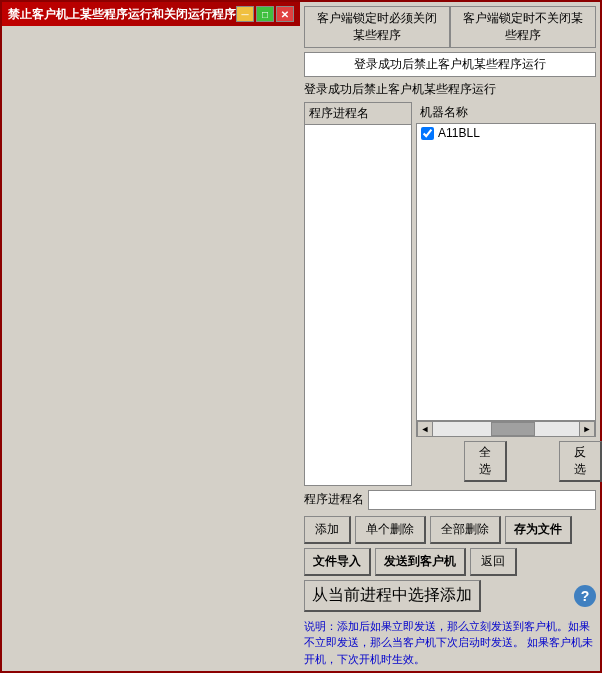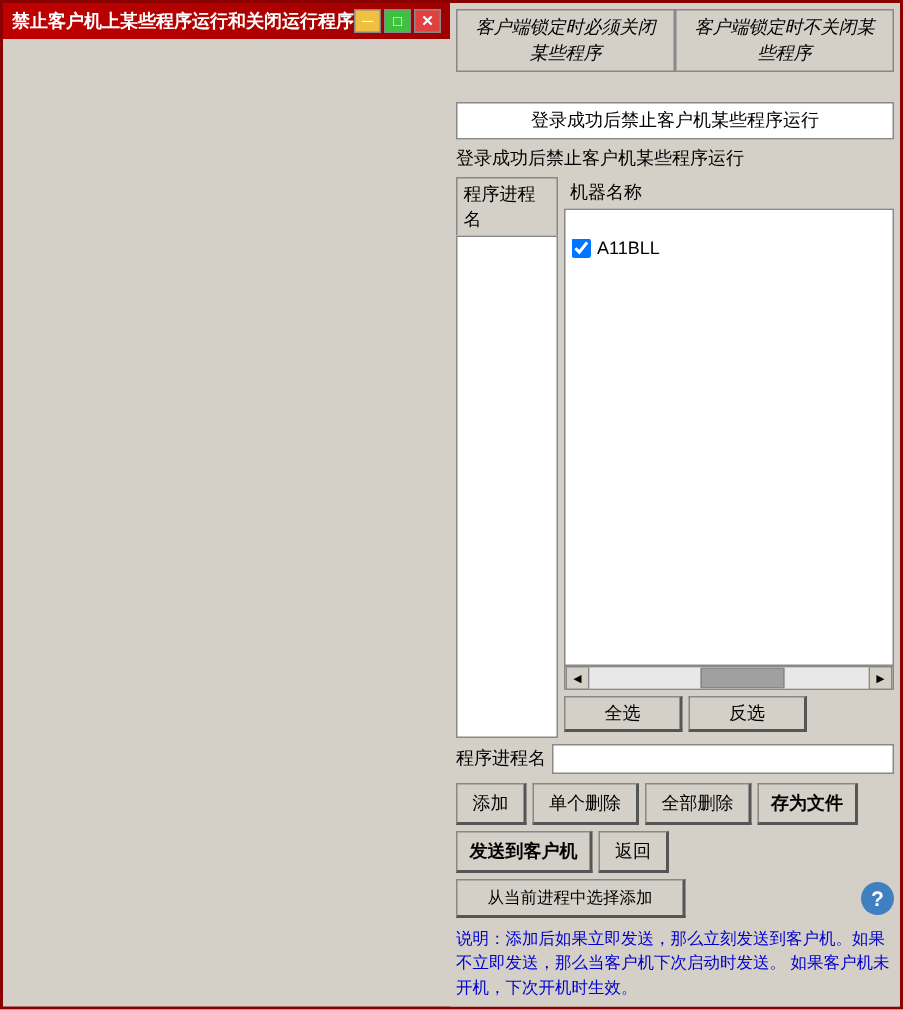--- a/index.html
+++ b/index.html
@@ -53,22 +53,21 @@
     .btn-close { background: #e04040; color: white; }
     .content {
       flex: 1;
       display: flex;
       flex-direction: column;
       padding: 4px;
       background: #d4d0c8;
     }
     .tab-row1 {
       display: flex;
-      margin-bottom: 20px;
-      font-style: italic;
+      margin-bottom: 4px;
     }
     .tab {
       padding: 3px 10px;
       background: #d4d0c8;
       border: 1px solid #888;
       cursor: pointer;
       font-size: 12px;
       flex: 1;
       text-align: center;
     }
@@ -99,21 +98,21 @@
       flex: 1;
       gap: 4px;
       margin-bottom: 4px;
     }
     .left-panel {
       flex: 1;
       display: flex;
       flex-direction: column;
     }
     .right-panel {
-      width: 220px;
+      width: 180px;
       display: flex;
       flex-direction: column;
     }
     .panel-header {
       background: #d4d0c8;
       font-size: 12px;
       padding: 2px 4px;
       border: 1px solid #888;
       border-bottom: none;
     }
@@ -125,21 +124,21 @@
       min-height: 300px;
     }
     .right-listbox {
       flex: 1;
       background: white;
       border: 1px solid #888;
       overflow-y: auto;
       min-height: 280px;
     }
     .listbox-item {
-      padding: 18px 4px;
+      padding: 2px 4px;
       font-size: 12px;
       display: flex;
       align-items: center;
       gap: 4px;
     }
     .scrollbar-bottom {
       height: 16px;
       background: #d4d0c8;
       border: 1px solid #888;
       display: flex;
@@ -174,27 +173,28 @@
       cursor: pointer;
       flex-shrink: 0;
     }
     .select-buttons {
       display: flex;
       gap: 4px;
       margin-bottom: 4px;
       justify-content: flex-start;
     }
     .btn-select {
-      padding: 2px 26px;
+      padding: 2px 14px;
       background: #d4d0c8;
       border: 1px solid #888;
       border-bottom: 2px solid #555;
       border-right: 2px solid #555;
       cursor: pointer;
       font-size: 12px;
+      margin-left: 48px;
     }
     .checkbox-row {
       display: flex;
       align-items: center;
       gap: 4px;
       margin-bottom: 6px;
       font-size: 12px;
     }
     .input-row {
       display: flex;
@@ -241,27 +241,27 @@
       white-space: nowrap;
       font-weight: bold;
     }
     .bottom-select-row {
       display: flex;
       align-items: center;
       gap: 4px;
       margin-bottom: 6px;
     }
     .btn-from-process {
-      padding: 4px 20px;
+      padding: 4px 7px;
       background: #d4d0c8;
       border: 1px solid #888;
       border-bottom: 2px solid #555;
       border-right: 2px solid #555;
       cursor: pointer;
-      font-size: 11px;
+      font-size: 16px;
     }
     .help-icon {
       width: 22px;
       height: 22px;
       background: #4080c0;
       color: white;
       border-radius: 50%;
       display: flex;
       align-items: center;
       justify-content: center;
@@ -334,20 +334,21 @@
     <div class="input-row">
       <label>程序进程名</label>
       <input type="text" class="input-field" style="">
     </div>
 
     <div class="action-buttons">
       <button class="btn-action">添加</button>
       <button class="btn-action">单个删除</button>
       <button class="btn-action">全部删除</button>
       <button class="btn-action-wide">存为文件</button>
+      <button class="btn-action-wide">文件导入</button>
       <button class="btn-action-wide">发送到客户机</button>
       <button class="btn-action">返回</button>
     </div>
 
     <div class="bottom-select-row">
       <button class="btn-from-process">从当前进程中选择添加</button>
       <div class="help-icon">?</div>
     </div>
 
     <div class="description">说明：添加后如果立即发送，那么立刻发送到客户机。如果不立即发送，那么当客户机下次启动时发送。      如果客户机未开机，下次开机时生效。</div>

